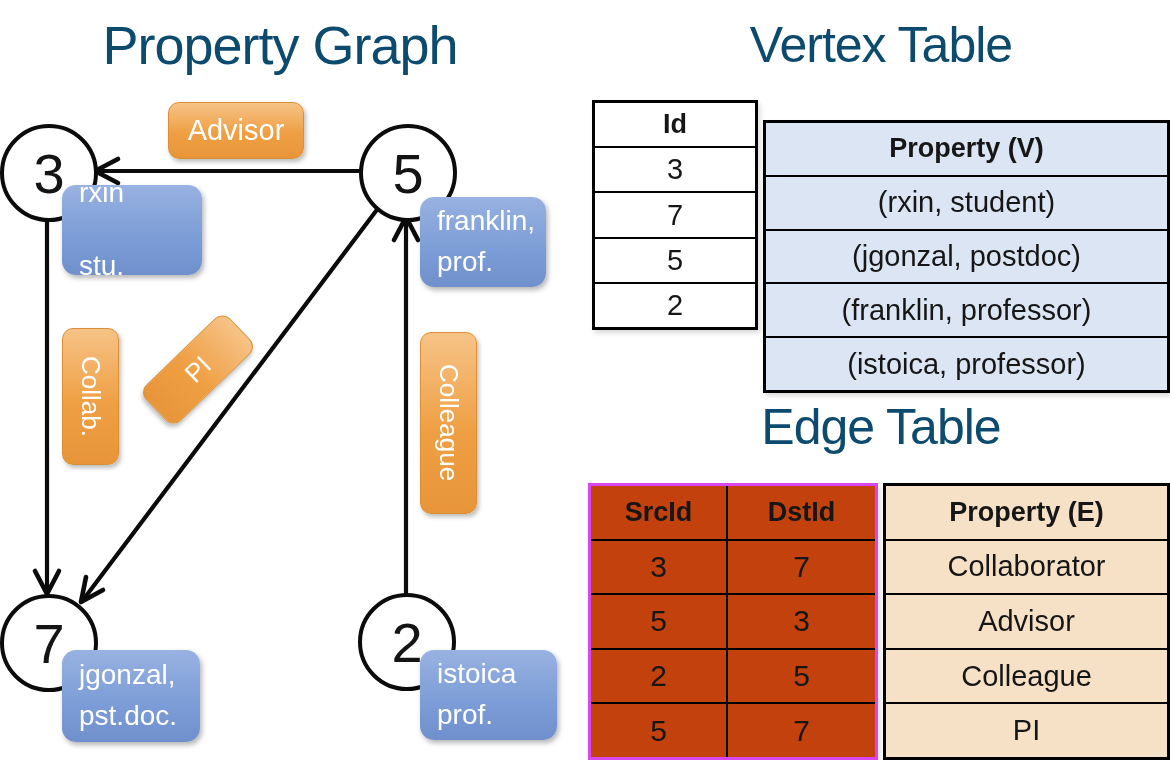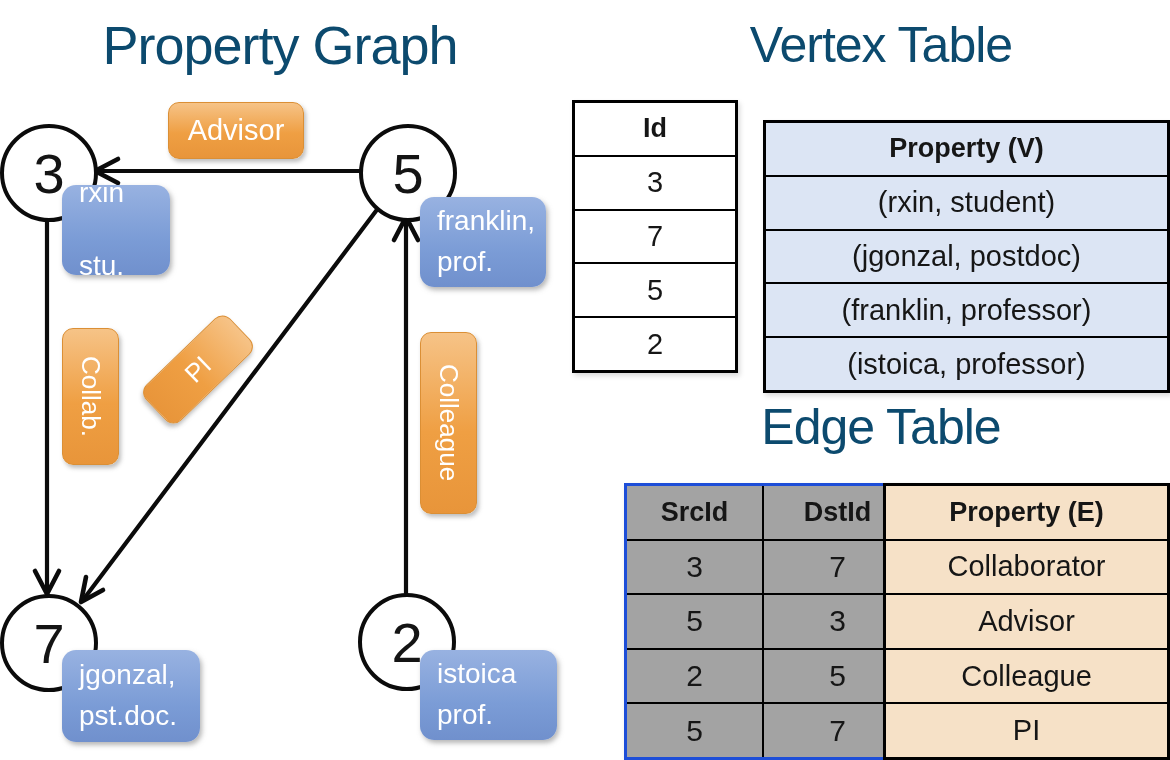--- a/index.html
+++ b/index.html
@@ -32,22 +32,22 @@
           padding-left:17px;box-sizing:border-box;color:#fff;font-size:28px;line-height:1.45;}
 
   .tcol{position:absolute;display:flex;flex-direction:column;border:3px solid #000;
         box-sizing:border-box;background:#fff;box-shadow:2px 3px 5px rgba(0,0,0,.15);}
   .tcol .cell{flex:1;display:flex;align-items:center;justify-content:center;
               font-size:29px;border-top:2.5px solid #000;}
   .tcol .cell:first-child{border-top:none;}
   .tcol .cell.hdr{font-weight:bold;font-size:27px;}
   .tcol.bluefill .cell{background:#dce5f4;}
   .tcol.tanfill .cell{background:#f6e1c7;}
-  .pair{position:absolute;display:flex;border:3px solid #1d4ed8;box-sizing:border-box;
-        background:#a3a3a3;box-shadow:2px 3px 5px rgba(0,0,0,.15);margin-left:36px;}
+  .pair{position:absolute;display:flex;border:3px solid #d946ef;box-sizing:border-box;
+        background:#c2410c;box-shadow:2px 3px 5px rgba(0,0,0,.15);}
   .pair .sub{display:flex;flex-direction:column;}
   .pair .sub:first-child{border-right:2.5px solid #000;}
   .pair .cell{flex:1;display:flex;align-items:center;justify-content:center;
               font-size:30px;border-top:2.5px solid #000;}
   .pair .cell:first-child{border-top:none;}
   .pair .cell.hdr{font-weight:bold;font-size:27px;}
 </style>
 </head>
 <body>
 
@@ -81,38 +81,38 @@
     <span>2</span>
     </div>
 
   <div class="elabel h" style="left:168px;top:102px;width:134px;height:55px;">Advisor</div>
   <div class="elabel v" style="left:62px;top:328px;width:55px;height:135px;">Collab.</div>
   <div class="elabel tilt" style="left:173px;top:311px;width:48px;height:115px;transform:rotate(46deg);">
     <span>PI</span>
     </div>
   <div class="elabel v" style="left:420px;top:332px;width:55px;height:180px;">Colleague</div>
 
-  <div class="vlabel" style="left:62px;top:185px;width:108px;height:90px;gap:32px;">
+  <div class="vlabel" style="left:62px;top:185px;width:140px;height:90px;gap:32px;">
     <span>rxin</span>
     <span>stu.</span>
     </div>
   <div class="vlabel" style="left:420px;top:197px;width:126px;height:90px;">
     <span>franklin,</span>
     <span>prof.</span>
     </div>
   <div class="vlabel" style="left:62px;top:650px;width:138px;height:92px;">
     <span>jgonzal,</span>
     <span>pst.doc.</span>
     </div>
   <div class="vlabel" style="left:420px;top:650px;width:137px;height:90px;">
     <span>istoica</span>
     <span>prof.</span>
     </div>
 
-  <div class="tcol" style="left:572px;top:100px;width:166px;height:273px;">
+  <div class="tcol" style="left:592px;top:100px;width:166px;height:230px;">
     <div class="cell hdr">Id</div>
     <div class="cell">3</div>
     <div class="cell">7</div>
     <div class="cell">5</div>
     <div class="cell">2</div>
   </div>
   <div class="tcol bluefill" style="left:763px;top:100px;width:407px;height:273px;margin-top:20px;">
     <div class="cell hdr">Property (V)</div>
     <div class="cell">(rxin, student)</div>
     <div class="cell">(jgonzal, postdoc)</div>

